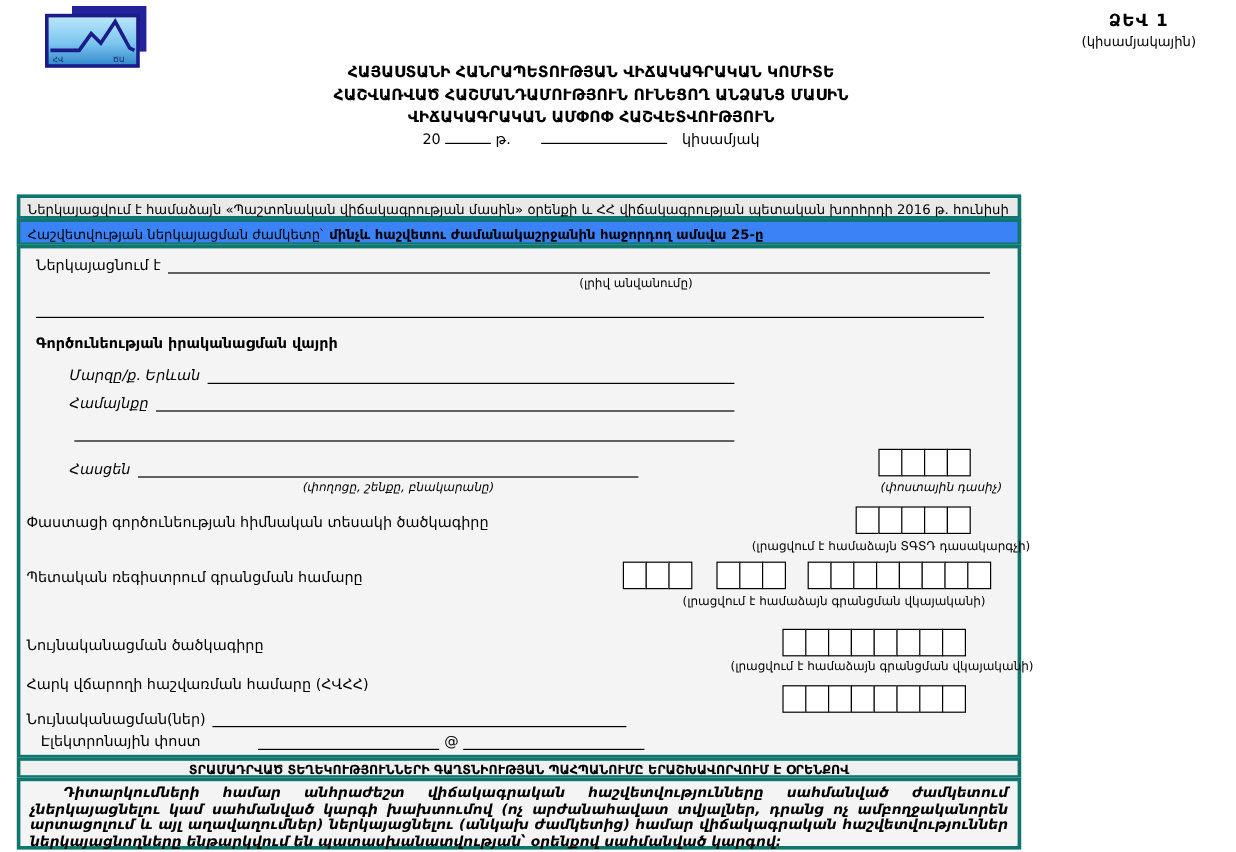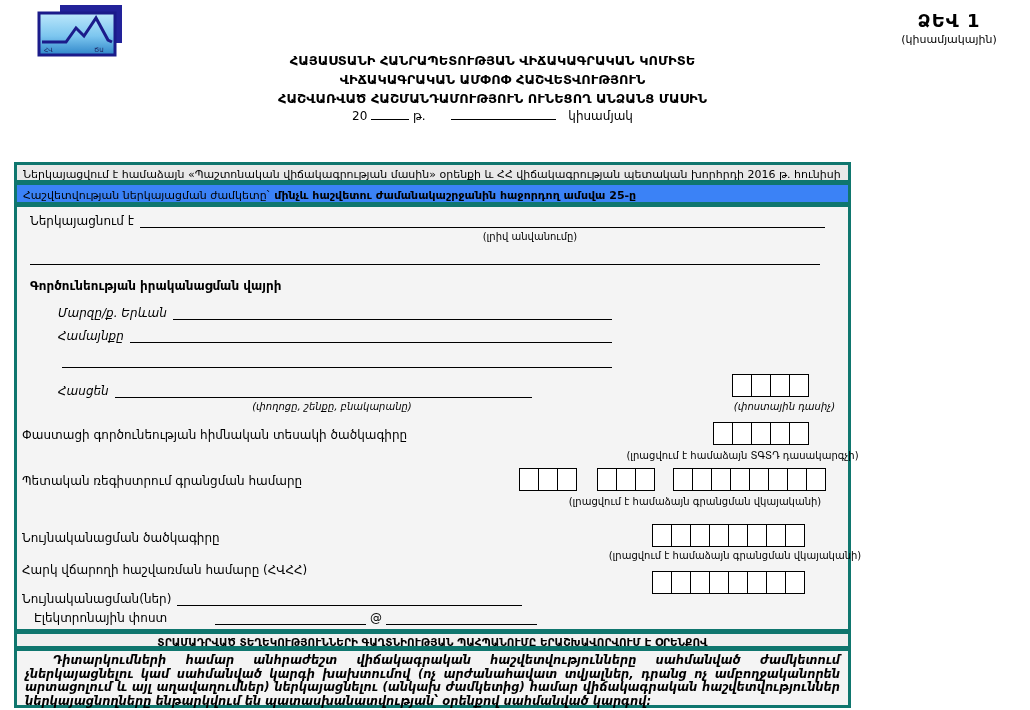--- a/index.html
+++ b/index.html
@@ -5,21 +5,21 @@
 <style>
   * { box-sizing: border-box; margin: 0; padding: 0; }
   html,body { width:1030px; height:710px; background:#ffffff; }
   body { font-family:"DejaVu Sans", sans-serif; color:#000; position:relative; overflow:hidden; }
 
   .abs { position:absolute; }
 
   
   .logo { left:36px; top:4px; width:92px; height:54px; }
   .form-no { right:16px; top:10px; width:130px; text-align:center; }
-  .form-no .num { font-size:18px; font-weight:bold; letter-spacing:1px; }
+  .form-no .num { font-size:14px; font-weight:bold; letter-spacing:1px; }
   .form-no .per { font-size:11px; margin-top:2px; }
   .titles { left:0; top:51px; width:985px; text-align:center; }
   .titles div { font-size:13px; font-weight:bold; line-height:19px; }
   .dateline { left:0; top:108px; width:985px; text-align:center; font-size:12px; }
   .blank { display:inline-block; border-bottom:1px solid #000; height:12px; vertical-align:baseline; }
   .b38 { width:38px; } .b105 { width:105px; margin-left:22px; margin-right:8px; }
 
   
   .bar, .bigbox { left:14px; width:837px; border:3px solid #0f766e; background:#f4f4f4; }
   .bar1 { top:162px; height:21px; background:#e9e9e9; font-size:11px; line-height:19px; padding-left:6px; }
@@ -65,22 +65,22 @@
   </svg>
 </div>
 
 <div class="abs form-no">
   <div class="num">ՁԵՎ 1</div>
   <div class="per">(կիսամյակային)</div>
 </div>
 
 <div class="abs titles">
   <div>ՀԱՅԱՍՏԱՆԻ ՀԱՆՐԱՊԵՏՈՒԹՅԱՆ ՎԻՃԱԿԱԳՐԱԿԱՆ ԿՈՄԻՏԵ</div>
+  <div>ՀԱՇՎԱՌՎԱԾ ՀԱՇՄԱՆԴԱՄՈՒԹՅՈՒՆ ՈՒՆԵՑՈՂ ԱՆՁԱՆՑ ՄԱՍԻՆ</div>
   <div>ՎԻՃԱԿԱԳՐԱԿԱՆ ԱՄՓՈՓ ՀԱՇՎԵՏՎՈՒԹՅՈՒՆ</div>
-  <div>ՀԱՇՎԱՌՎԱԾ ՀԱՇՄԱՆԴԱՄՈՒԹՅՈՒՆ ՈՒՆԵՑՈՂ ԱՆՁԱՆՑ ՄԱՍԻՆ</div>
 </div>
 
 <div class="abs dateline">
   <span>20</span>
   <span class="blank b38"></span>
   <span>թ.</span>
   <span class="blank b105"></span>
   <span>կիսամյակ</span>
 </div>
 

